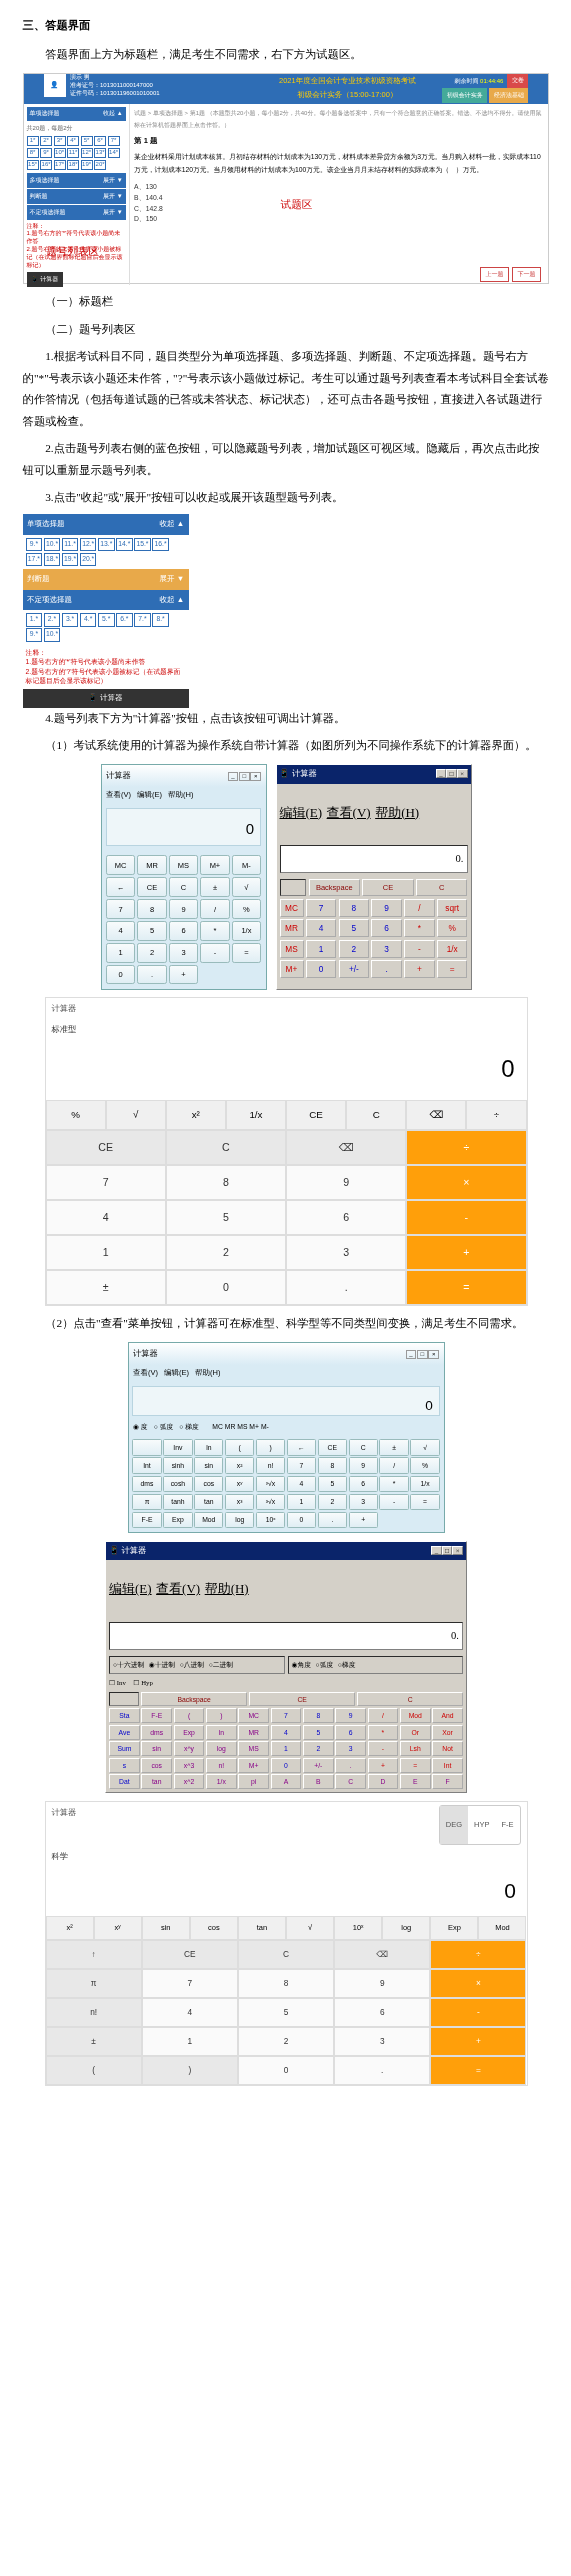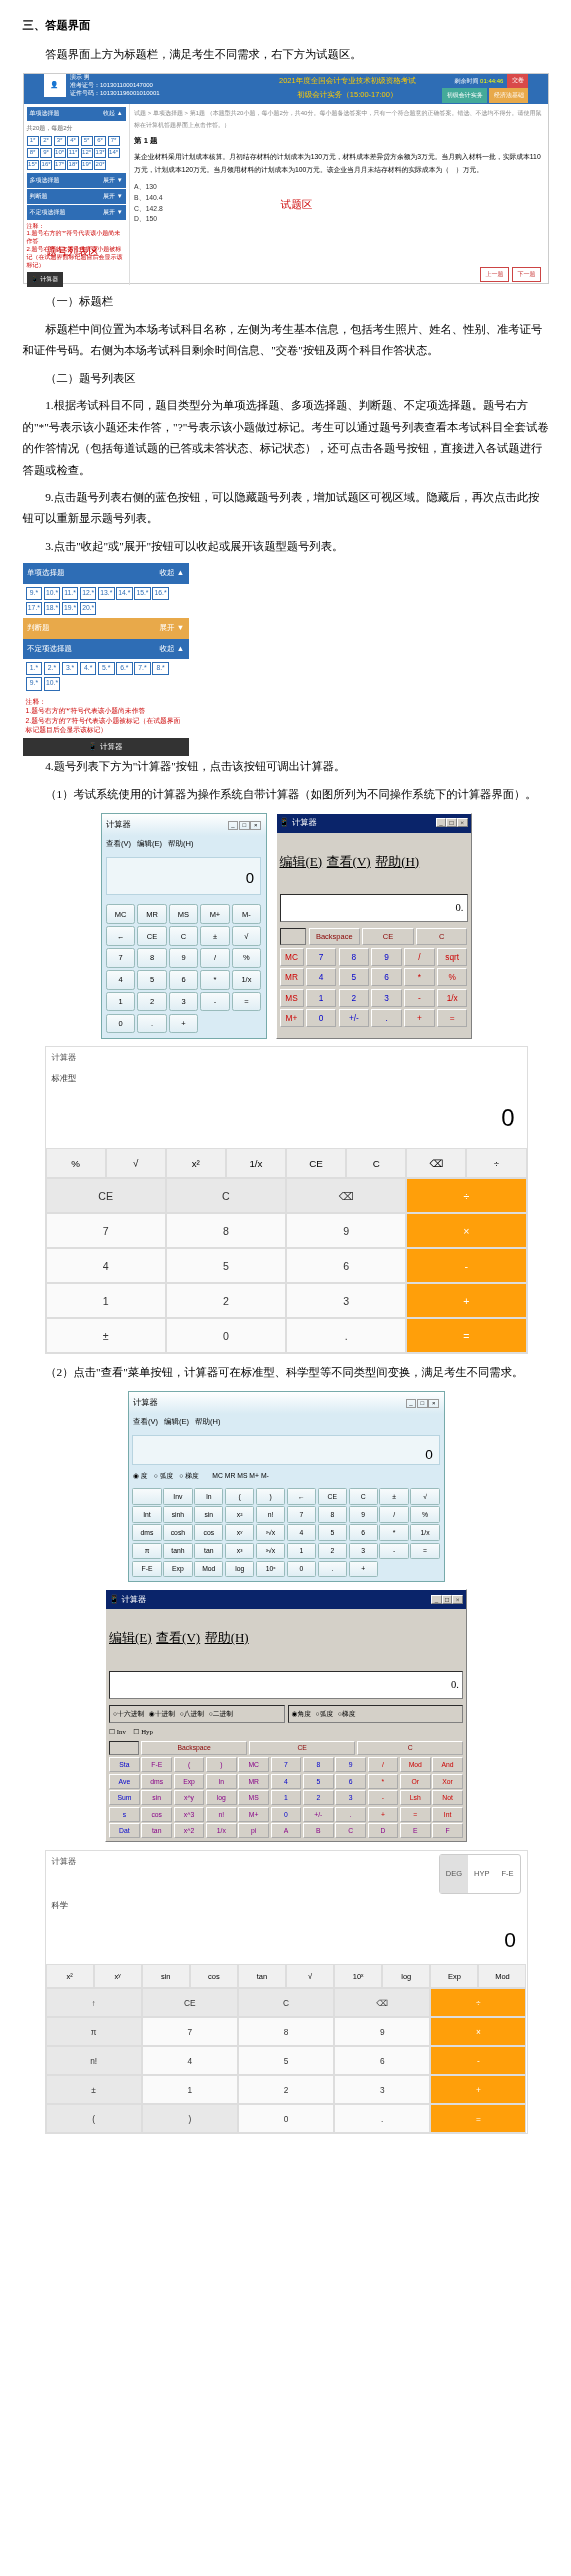--- a/index.html
+++ b/index.html
@@ -199,24 +199,23 @@
         <div class="au-label-red" style="top:91px;left:151px">试题区</div>
         <div class="au-foot">
           <span>上一题</span>
           <span>下一题</span>
         </div>
       </div>
     </div>
   </div>
 
   <div class="para" style="text-indent:2em;font-weight:normal">（一）标题栏</div>
-  <div class="para">标题栏中间位置为本场考试科目名称，左侧为考生基本信息，包括考生照片、姓名、性别、准考证号和证件号码。右侧为本场考试科目剩余时间信息、"交卷"按钮及两个科目作答状态。</div>
   <div class="para" style="text-indent:2em">（二）题号列表区</div>
   <div class="para">1.根据考试科目不同，题目类型分为单项选择题、多项选择题、判断题、不定项选择题。题号右方的"*"号表示该小题还未作答，"?"号表示该小题做过标记。考生可以通过题号列表查看本考试科目全套试卷的作答情况（包括每道试题的已答或未答状态、标记状态），还可点击各题号按钮，直接进入各试题进行答题或检查。</div>
-  <div class="para">9.点击题号列表右侧的蓝色按钮，可以隐藏题号列表，增加试题区可视区域。隐藏后，再次点击此按钮可以重新显示题号列表。</div>
+  <div class="para">2.点击题号列表右侧的蓝色按钮，可以隐藏题号列表，增加试题区可视区域。隐藏后，再次点击此按钮可以重新显示题号列表。</div>
   <div class="para">3.点击"收起"或"展开"按钮可以收起或展开该题型题号列表。</div>
 
   <div class="qnum-detail">
     <div class="qnum-left">
       <div class="qnum-bar blue">
           <span>单项选择题</span>
           <span>收起 ▲</span>
         </div>
       <div class="qnum-grid" id="qg1">
           <span>9.*</span>

